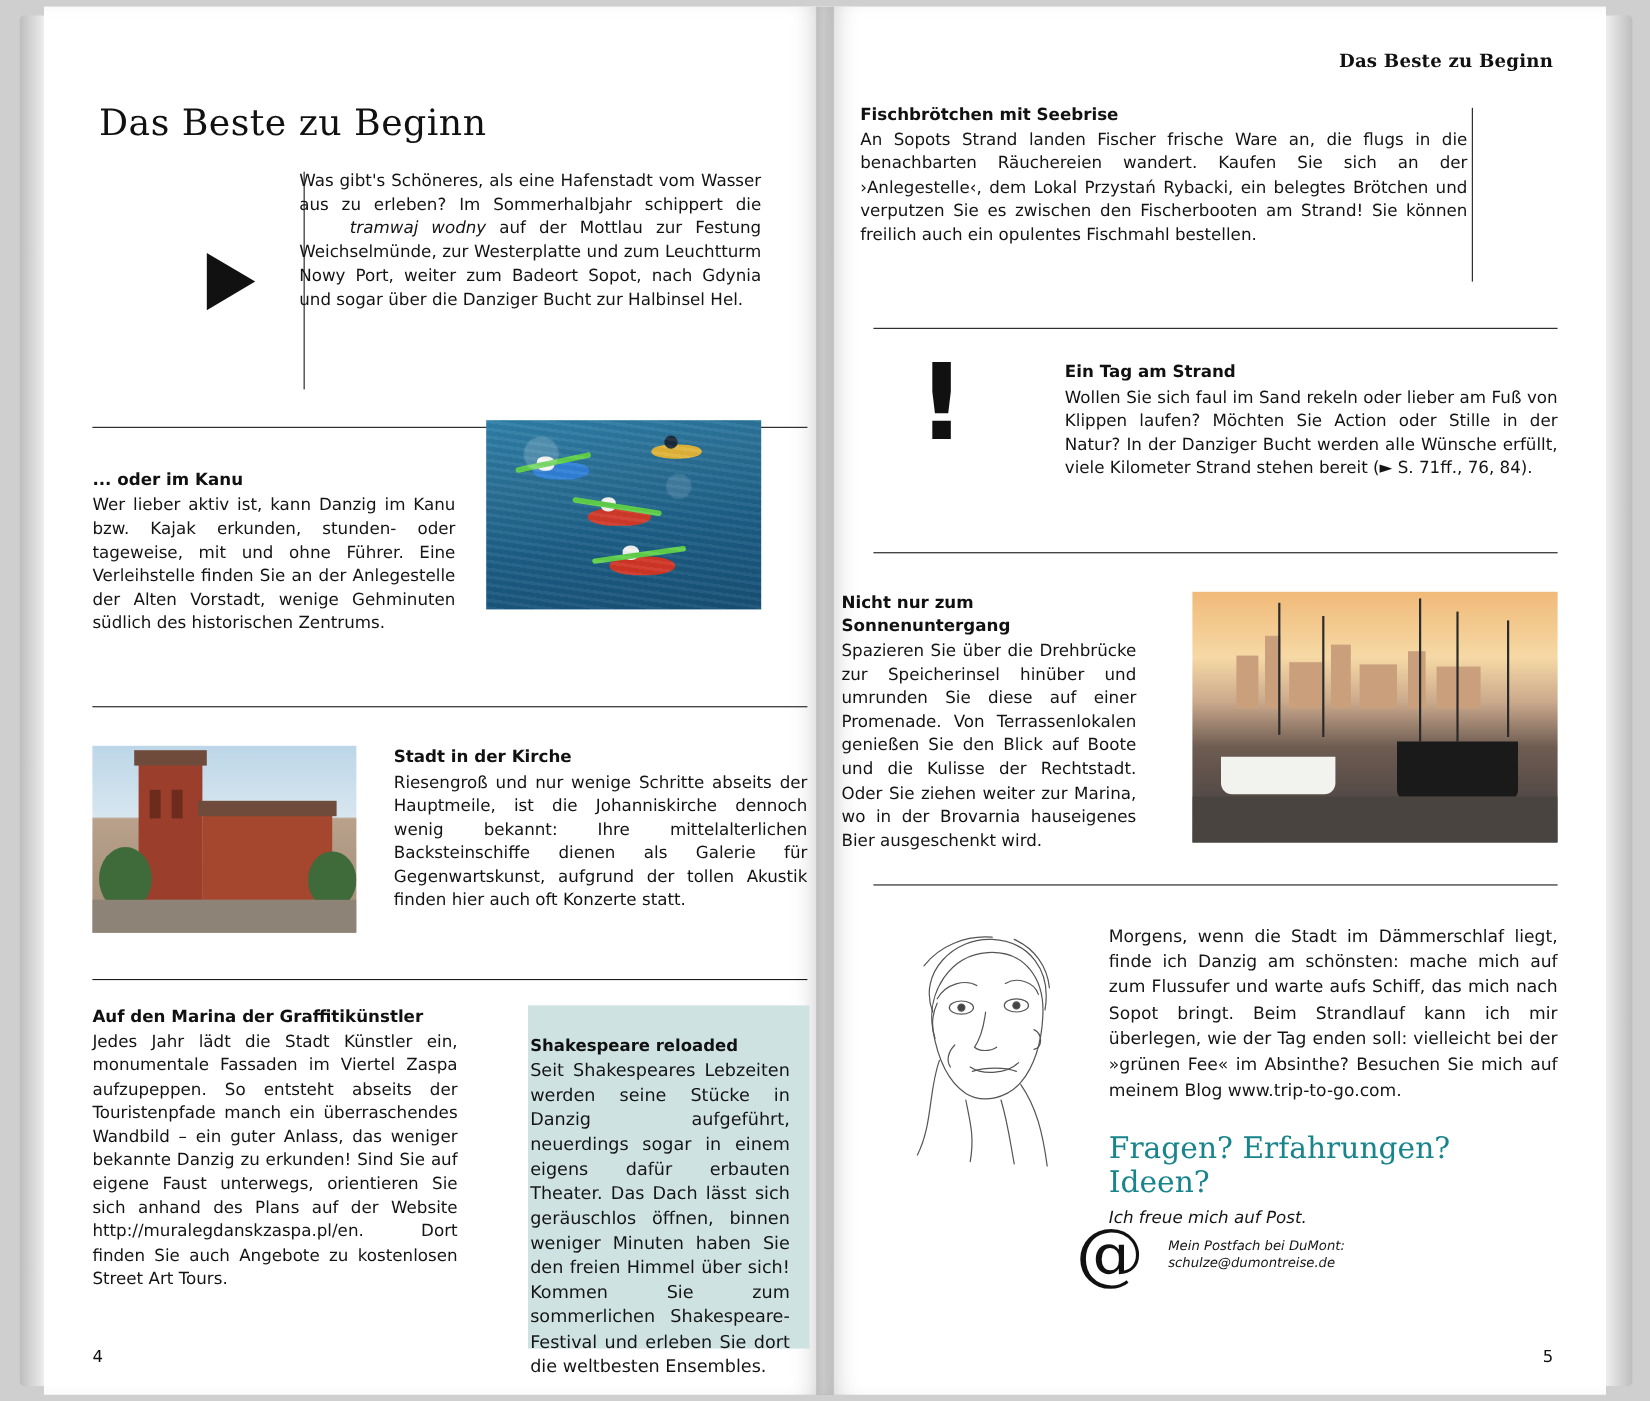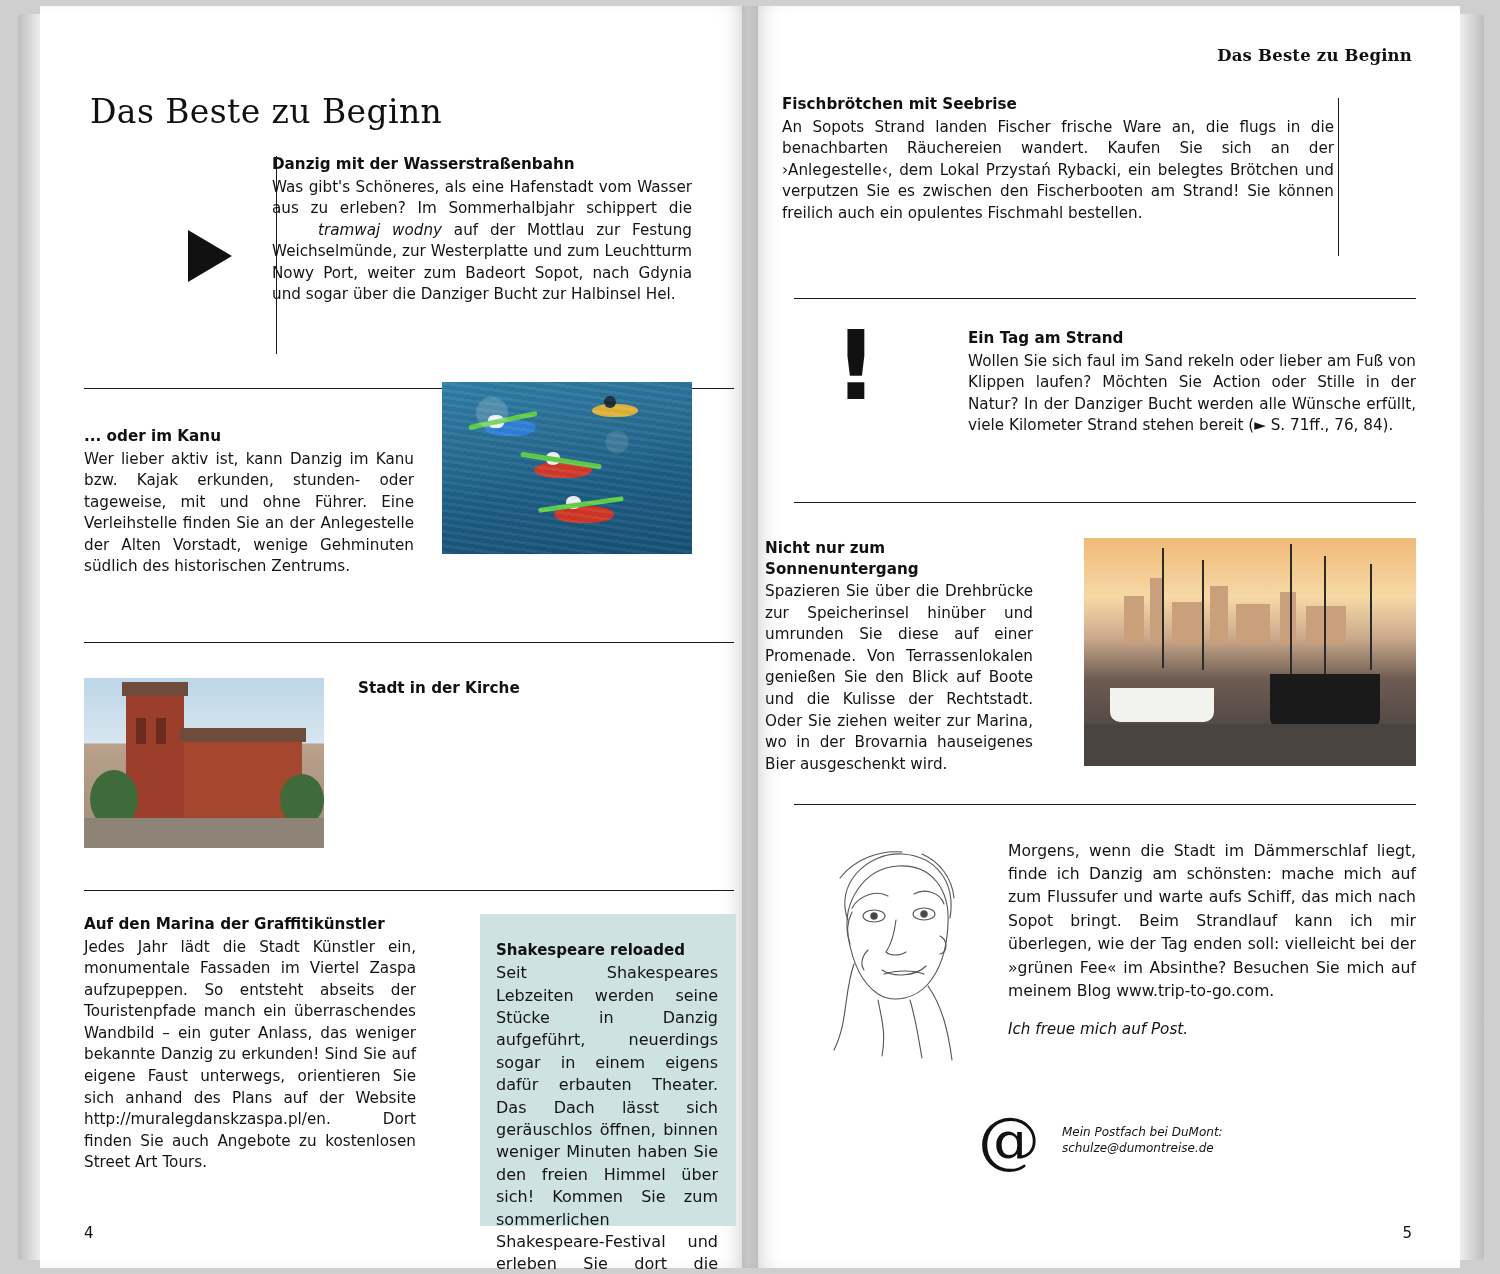--- a/index.html
+++ b/index.html
@@ -196,21 +196,20 @@
 <div class="book">
 
   <div class="edge-left"></div>
   <div class="edge-right"></div>
 
   <div class="page page-left">
 
     <div class="chapter-title">Das Beste zu Beginn</div>
 
     <div class="blk" style="left:232px; top:148px; width:420px;">
-      <div class="h-sub">Danzig mit der Wasserstraßenbahn</div>
       <p class="body-txt"><span>Was gibt's Schöneres, als eine Hafenstadt vom Wasser aus zu erleben? Im Sommerhalbjahr schippert die </span><em>tramwaj wodny</em><span> auf der Mottlau zur Festung Weichselmünde, zur Westerplatte und zum Leuchtturm Nowy Port, weiter zum Badeort Sopot, nach Gdynia und sogar über die Danziger Bucht zur Halbinsel Hel.</span></p>
     </div>
     <div class="vbar" style="left:236px; top:150px; height:198px;"></div>
     <div class="triangle" style="left:148px; top:224px;"></div>
 
     <div class="rule" style="left:44px; top:382px; width:650px;"></div>
 
     <div class="blk" style="left:44px; top:420px; width:330px;">
       <div class="h-sub">... oder im Kanu</div>
       <p class="body-txt">Wer lieber aktiv ist, kann Danzig im Kanu bzw. Kajak erkunden, stunden- oder tageweise, mit und ohne Führer. Eine Verleihstelle finden Sie an der Anlegestelle der Alten Vorstadt, wenige Gehminuten südlich des historischen Zentrums.</p>
@@ -239,30 +238,31 @@
       <div class="roof" style="left:96px; top:50px; width:126px; height:14px;"></div>
       <div class="tower" style="left:52px; top:40px; width:10px; height:26px; background:#6c2b1d;"></div>
       <div class="tower" style="left:72px; top:40px; width:10px; height:26px; background:#6c2b1d;"></div>
       <div class="tree" style="left:6px; top:92px; width:48px; height:58px;"></div>
       <div class="tree" style="left:196px; top:96px; width:44px; height:52px;"></div>
       <div class="b1" style="left:0; top:140px; width:240px; height:30px; background:#8d8376;"></div>
     </div>
 
     <div class="blk" style="left:318px; top:672px; width:376px;">
       <div class="h-sub">Stadt in der Kirche</div>
+      <p class="body-txt">Riesengroß und nur wenige Schritte abseits der Hauptmeile, ist die Johanniskirche dennoch wenig bekannt: Ihre mittelalterlichen Backsteinschiffe dienen als Galerie für Gegenwartskunst, aufgrund der tollen Akustik finden hier auch oft Konzerte statt.</p>
     </div>
 
     <div class="rule" style="left:44px; top:884px; width:650px;"></div>
 
     <div class="blk" style="left:44px; top:908px; width:332px;">
       <div class="h-sub">Auf den Marina der Graffitikünstler</div>
       <p class="body-txt">Jedes Jahr lädt die Stadt Künstler ein, monumentale Fassaden im Viertel Zaspa aufzupeppen. So entsteht abseits der Touristenpfade manch ein überraschendes Wandbild – ein guter Anlass, das weniger bekannte Danzig zu erkunden! Sind Sie auf eigene Faust unterwegs, orientieren Sie sich anhand des Plans auf der Website http://muralegdanskzaspa.pl/en. Dort finden Sie auch Angebote zu kostenlosen Street Art Tours.</p>
     </div>
 
-    <div class="sbox" style="left:440px; top:908px; width:256px; height:312px; padding:26px 18px 0 16px; box-sizing:border-box;">
+    <div class="sbox" style="left:440px; top:908px; width:256px; height:312px; padding:26px 18px 0 2px; box-sizing:border-box;">
       <div class="h-sub">Shakespeare reloaded</div>
       <p class="body-txt">Seit Shakespeares Lebzeiten werden seine Stücke in Danzig aufgeführt, neuerdings sogar in einem eigens dafür erbauten Theater. Das Dach lässt sich geräuschlos öffnen, binnen weniger Minuten haben Sie den freien Himmel über sich! Kommen Sie zum sommerlichen Shakespeare-Festival und erleben Sie dort die weltbesten Ensembles.</p>
     </div>
 
     <div class="folio" style="left:44px;">4</div>
   </div>
 
   <div class="page page-right">
 
     <div class="running-head">Das Beste zu Beginn</div>
@@ -330,20 +330,21 @@
           <path d="M120 176 C126 196, 128 212, 132 234"></path>
           <path d="M50 54 C64 36, 88 26, 112 28"></path>
           <path d="M132 30 C150 38, 162 54, 164 74"></path>
           <path d="M60 120 C56 108, 58 96, 62 88"></path>
         </g>
       </svg>
     </div>
 
     <div class="blk" style="left:258px; top:818px; width:408px;">
       <p class="quote-txt">Morgens, wenn die Stadt im Dämmerschlaf liegt, finde ich Danzig am schönsten: mache mich auf zum Flussufer und warte aufs Schiff, das mich nach Sopot bringt. Beim Strandlauf kann ich mir überlegen, wie der Tag enden soll: vielleicht bei der »grünen Fee« im Absinthe? Besuchen Sie mich auf meinem Blog www.trip-to-go.com.</p>
+      <div class="teal-head">Fragen? Erfahrungen? Ideen?</div>
       <div class="body-txt" style="text-align:left;font-style:italic;">Ich freue mich auf Post.</div>
     </div>
 
     <div class="blk" style="left:228px; top:1106px; width:440px; display:flex; align-items:center; gap:22px;">
       <div class="at-sign">@</div>
       <div class="mailbox">
         <div>Mein Postfach bei DuMont:</div>
         <div>schulze@dumontreise.de</div>
       </div>
     </div>

